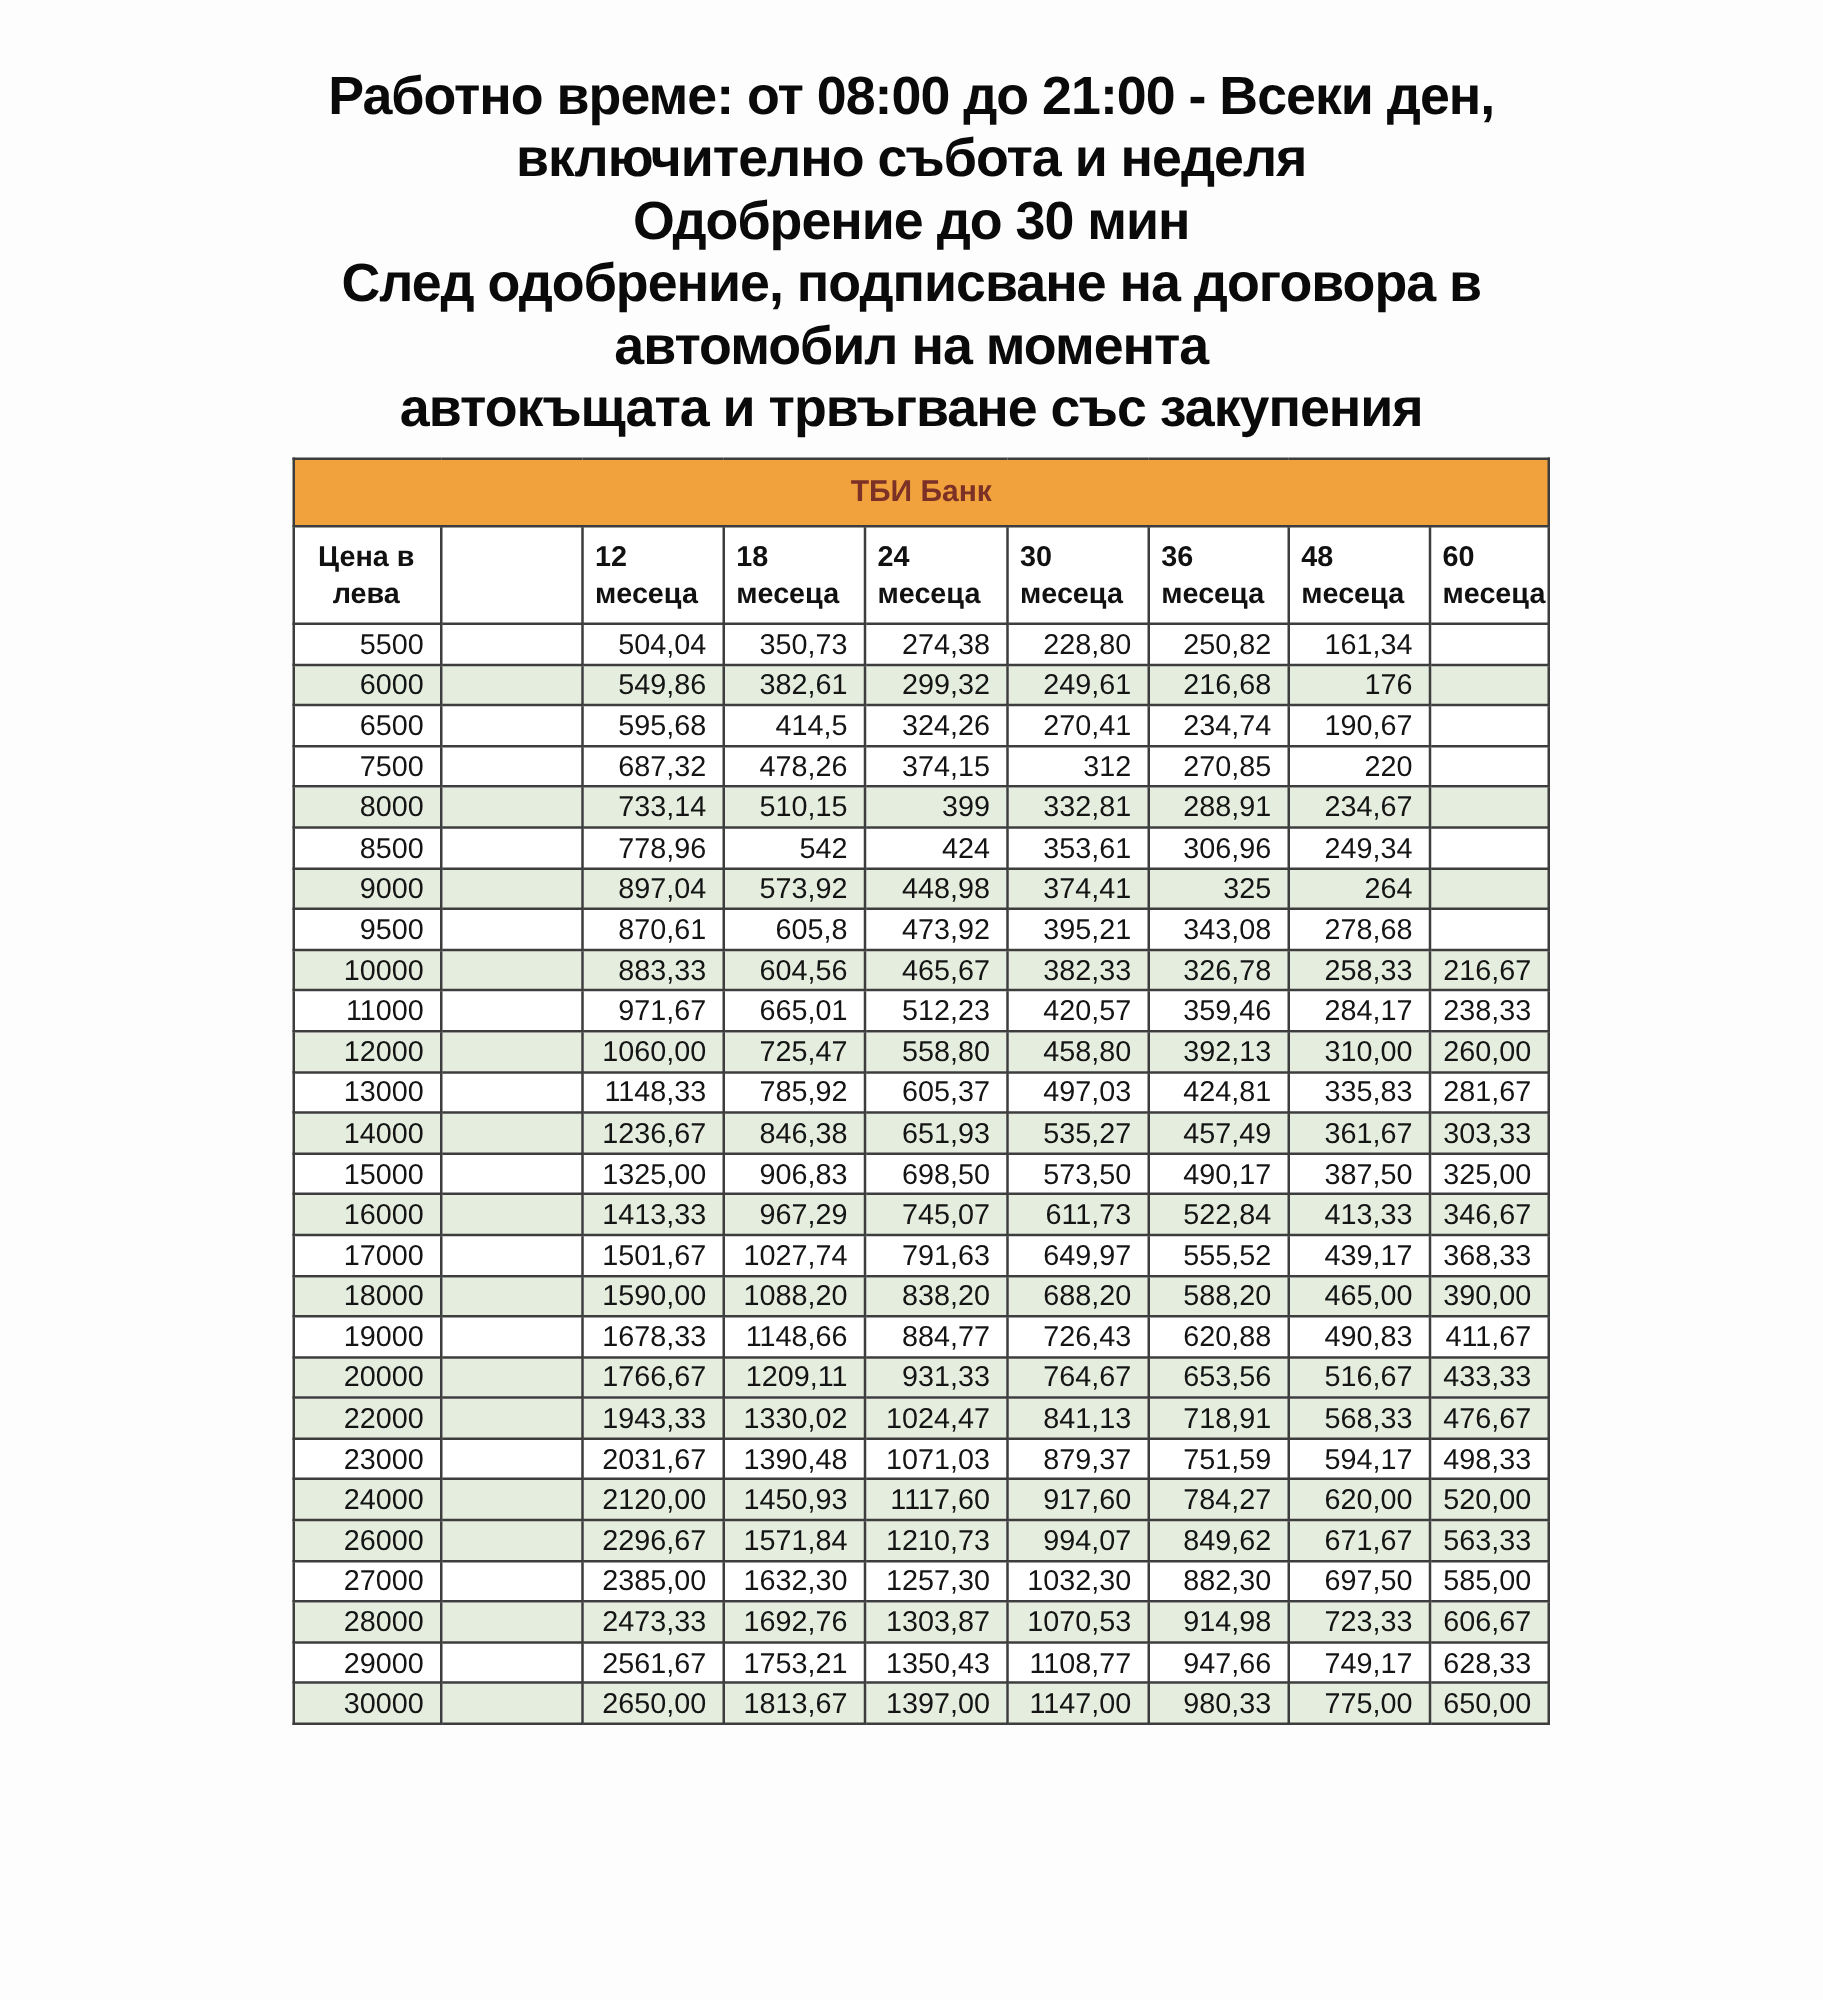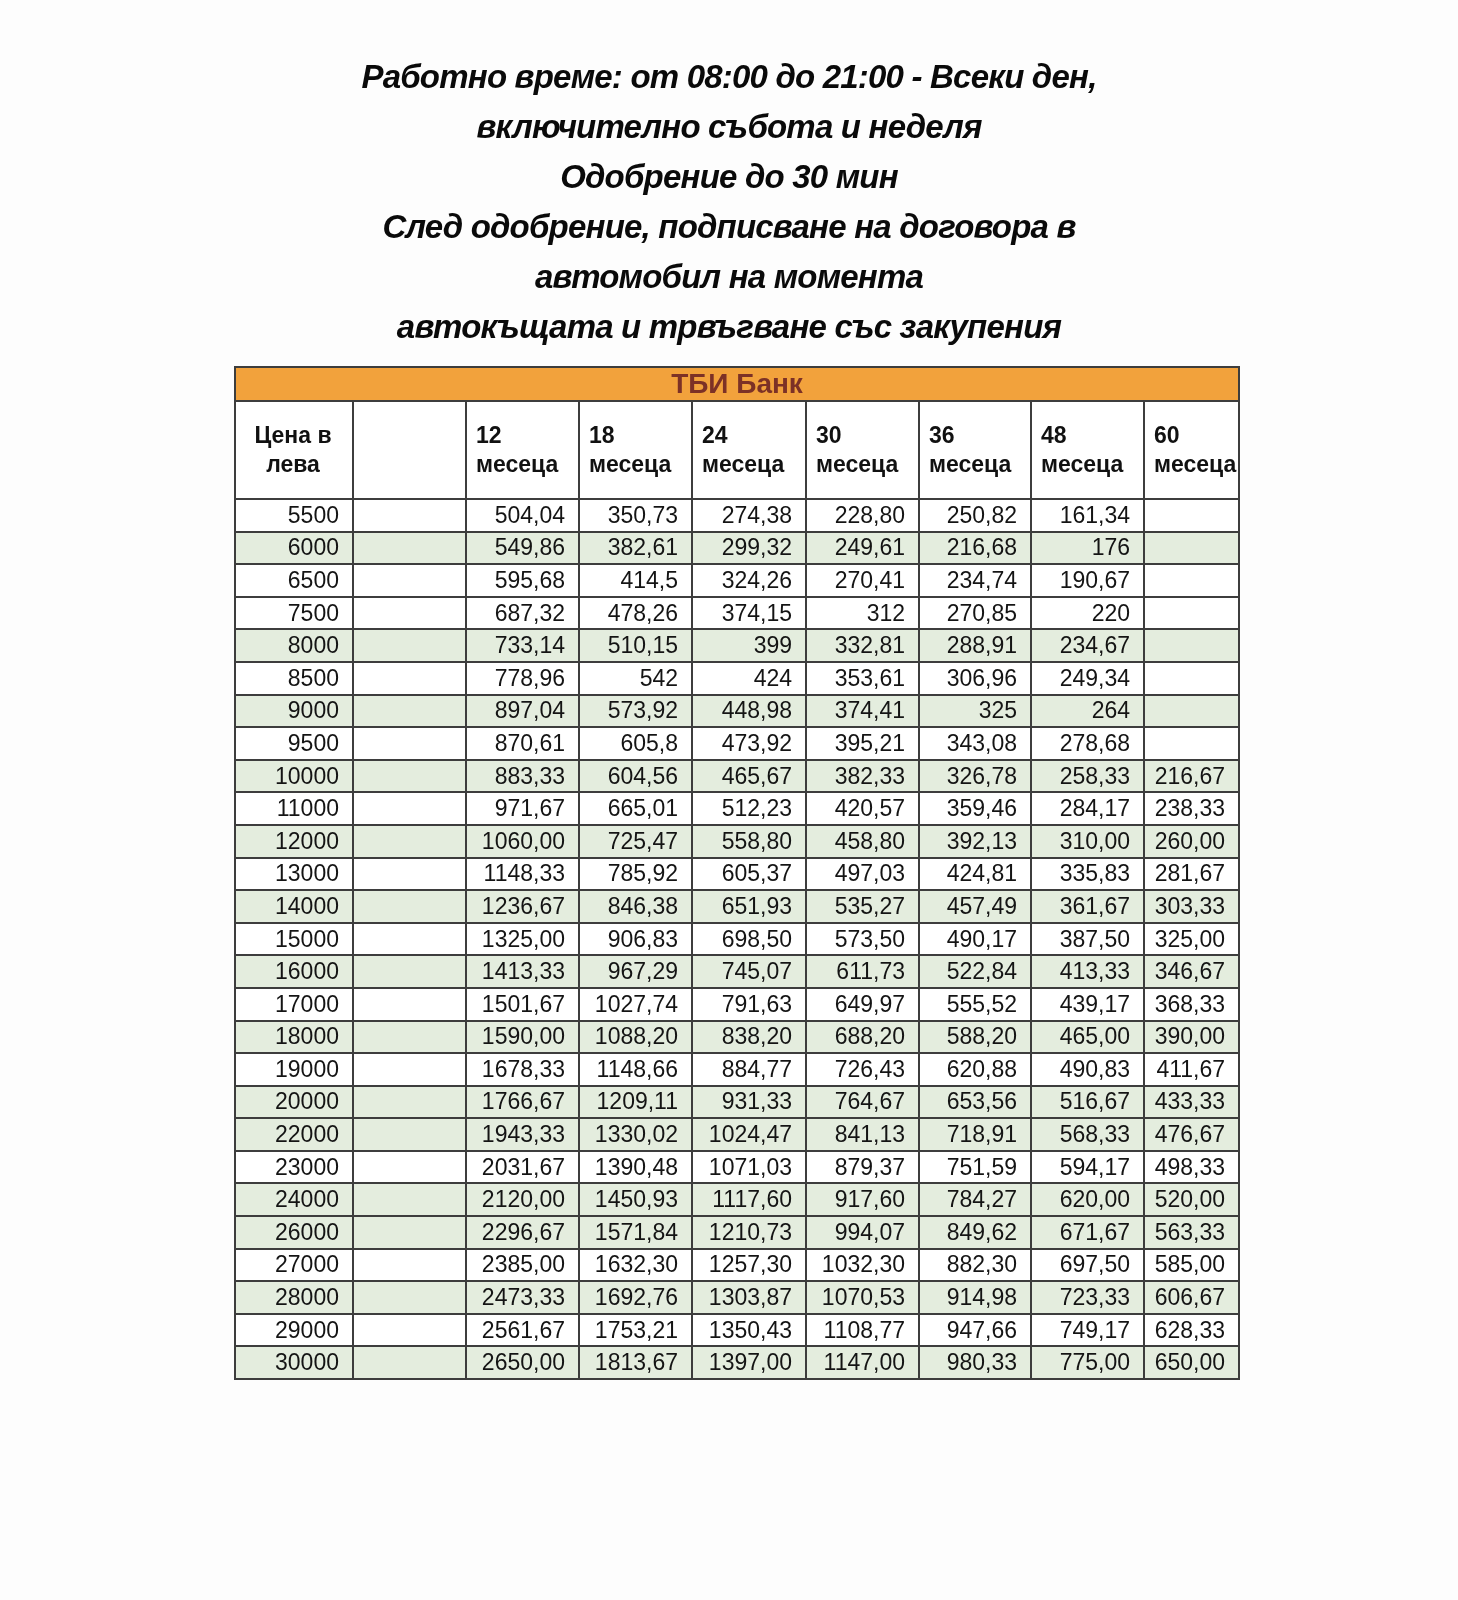--- a/index.html
+++ b/index.html
@@ -11,22 +11,21 @@
     color: #141414;
     overflow: hidden;
     position: relative;
   }
 
   
   .title-block {
     padding-top: 52px;
     text-align: center;
     font-weight: bold;
-    font-style: italic;
-    font-size: 33px;
+    font-size: 43px;
     line-height: 50px;
     color: #0a0a0a;
     letter-spacing: -0.8px;
   }
 
   
   .table-wrap {
     margin: 14px 0 0 234px;
     width: 1004px;
   }
@@ -37,31 +36,31 @@
   }
   .loan-table td, .loan-table th {
     border: 2px solid var(--border, #3d3d3d);
     overflow: hidden;
     white-space: nowrap;
   }
   td.bank {
     background: var(--orange, #f2a23c);
     color: var(--maroon, #7c3126);
     font-weight: bold;
-    font-size: 28px;
+    font-size: 24px;
     text-align: center;
     height: 30px;
-    padding: 0;
+    padding: 12px;
   }
   th {
     background: #ffffff;
     font-weight: bold;
     font-size: 23px;
     line-height: 29px;
-    height: 98px;
+    height: 78px;
     vertical-align: middle;
     text-align: left;
     padding: 4px 6px 4px 9px;
     color: #111111;
   }
   th.price-head { text-align: center; padding-left: 4px; }
   td.num {
     background: #ffffff;
     font-size: 23px;
     text-align: right;

